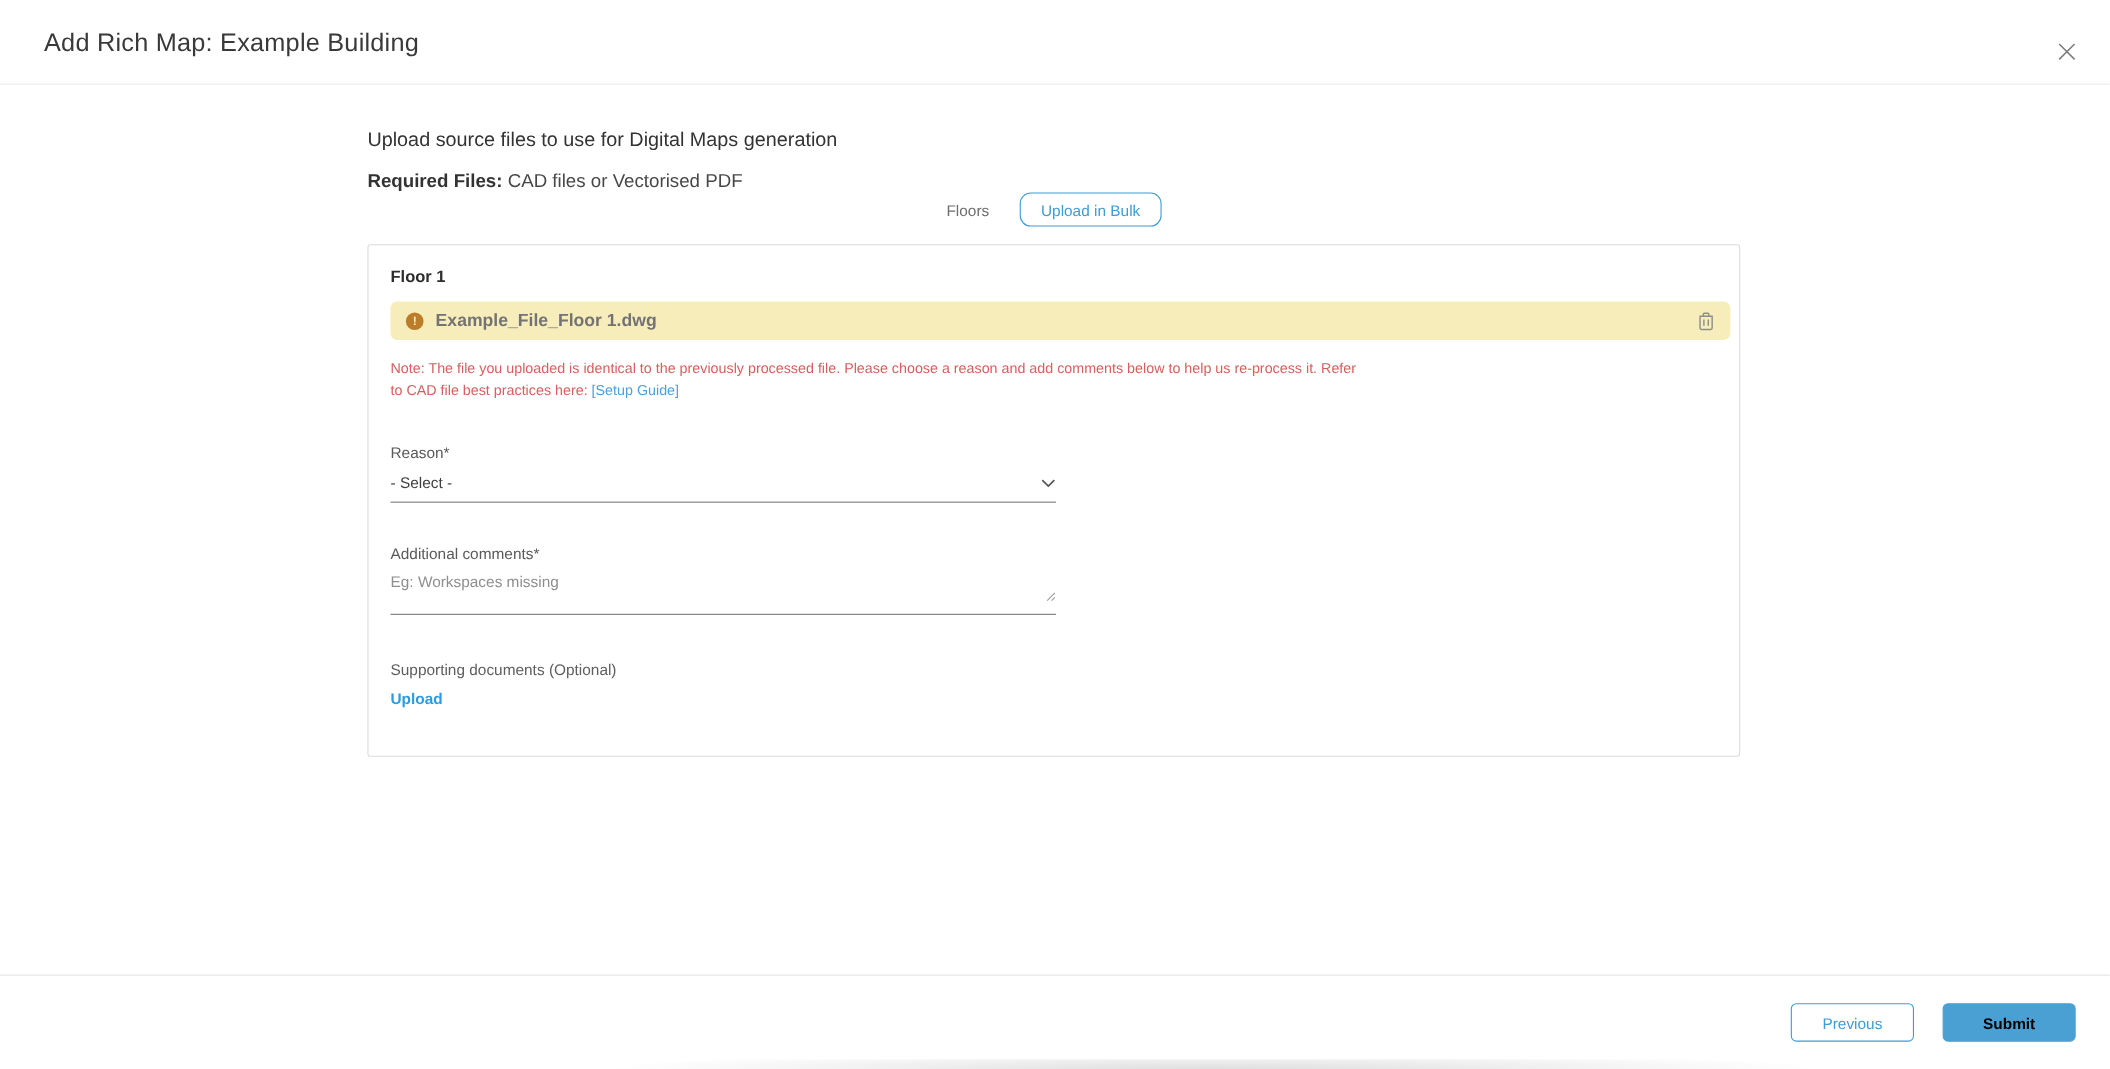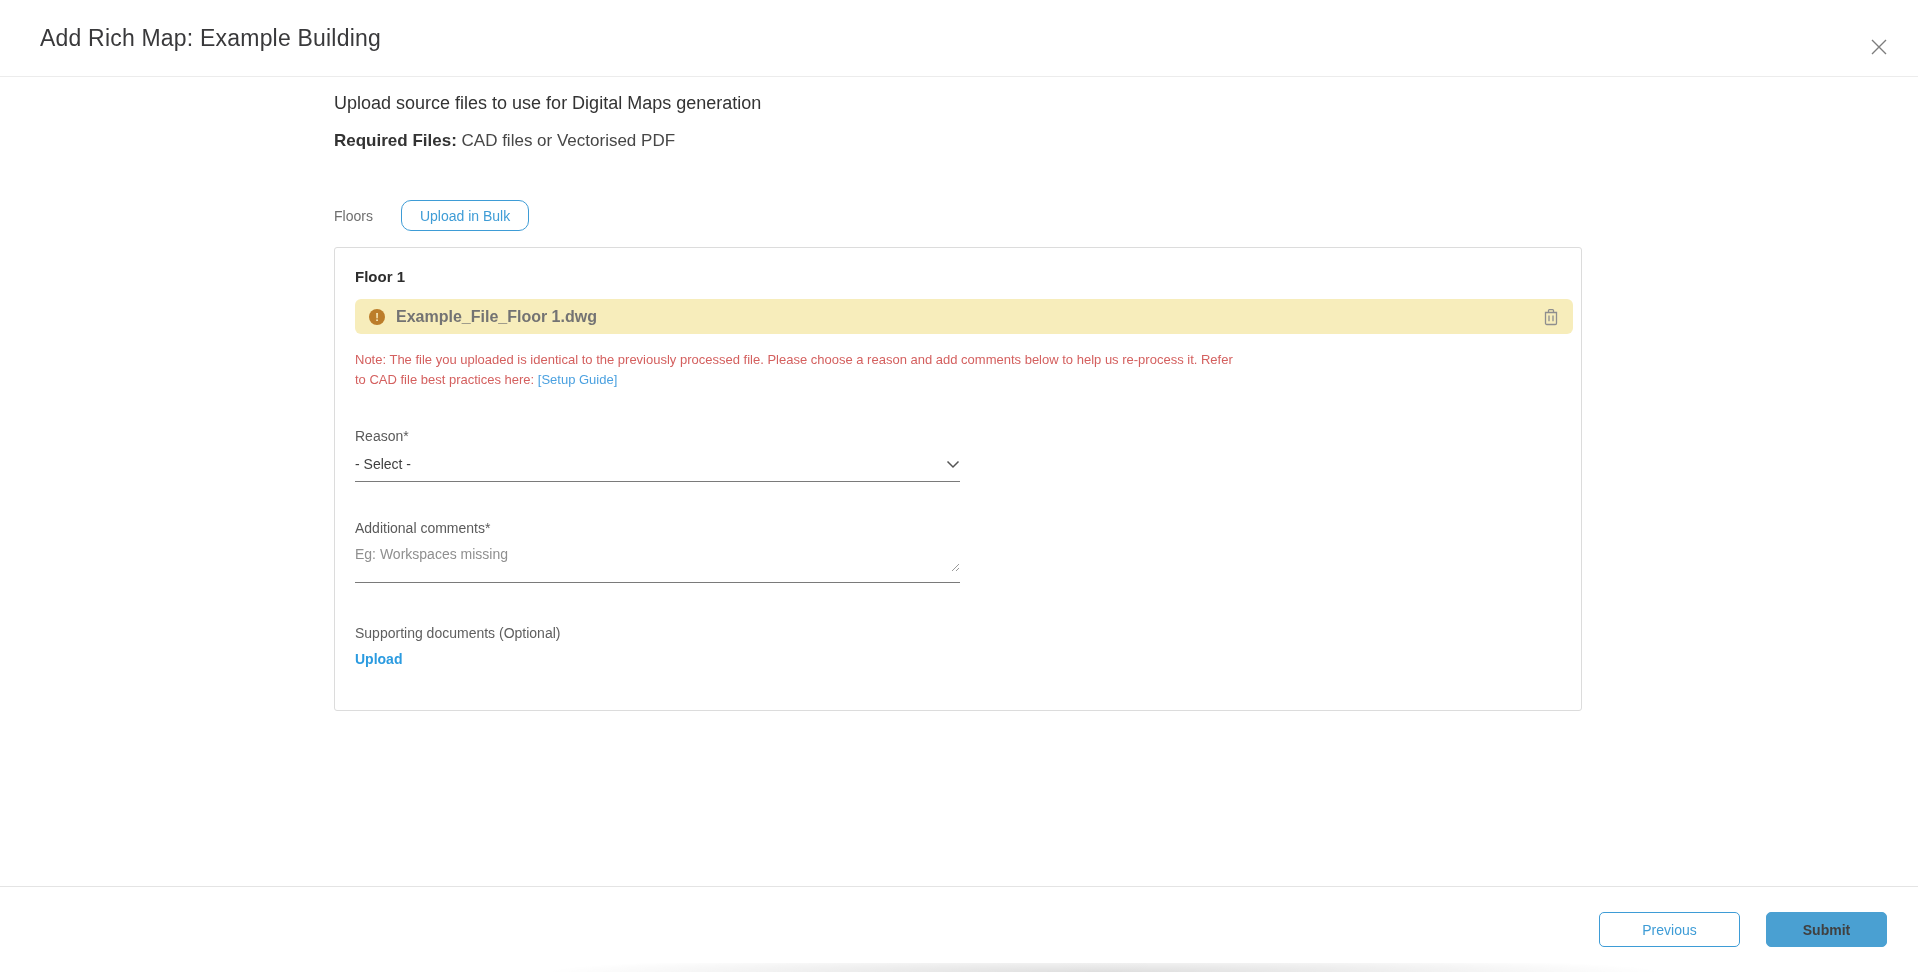--- a/index.html
+++ b/index.html
@@ -8,25 +8,25 @@
 
   
   .modal-header { position:relative; height:77px; border-bottom:1px solid #ececec;
     display:flex; align-items:center; padding:0 40px; background:#fff; }
   .modal-title { font-size:23px; font-weight:300; letter-spacing:.2px; color:#39393b; }
   .close-btn { position:absolute; right:26px; top:34px; width:26px; height:26px;
     display:flex; align-items:center; justify-content:center; cursor:pointer; background:none; border:none; }
 
   
   .content { padding-left:334px; padding-right:336px; }
-  .intro-heading { margin-top:16px; font-size:18px; font-weight:400; color:#333; }
+  .intro-heading { margin-top:40px; font-size:18px; font-weight:400; color:#333; }
   .required-line { margin-top:17px; font-size:17px; color:#474747; }
   .required-line b { font-weight:700; color:#333; }
 
-  .floors-row { margin-top:49px; display:flex; align-items:center; justify-content:flex-start;gap:28px; }
+  .floors-row { display:flex; align-items:center; justify-content:center;gap:28px; }
   .floors-label { font-size:14px; color:#6e6e6e; }
   .bulk-btn { height:31px; padding:0 18px; border:1px solid #3e9cd6; border-radius:10px;
     background:#fff; color:#3e9cd6; font-size:14px; font-family:inherit; cursor:pointer; }
 
   
   .floor-card { margin-top:16px; border:1px solid #dcdcdc; border-radius:3px;
     background:#fff; padding:20px 8px 42px 20px; }
   .floor-name { font-size:15px; font-weight:700; color:#2d2d2d; }
 
   .file-banner { margin-top:14px; height:35px; background:#f7edbb; border-radius:6px;
@@ -54,22 +54,22 @@
 
   .supporting-label { margin-top:42px; font-size:14px; color:#5e5e5e; }
   .upload-link { display:inline-block; margin-top:10px; font-size:14px; font-weight:700;
     color:#2b9be0; text-decoration:none; cursor:pointer; }
 
   
   .modal-footer { position:absolute; left:0; right:0; bottom:0; height:86px;
     border-top:1px solid #e4e4e4; background:#fff;
     display:flex; align-items:center; justify-content:flex-end; padding-right:31px; gap:26px; }
   .btn { height:35px; border-radius:5px; font-size:14px; font-family:inherit; cursor:pointer; }
-  .btn-previous { width:141px; background:#fff; border:1px solid #3e9cd6; color:#3e9cd6; font-weight:400; }
-  .btn-submit { width:121px; background:#4aa0d2; border:1px solid #4aa0d2; color:#404040; font-weight:700; }
+  .btn-previous { width:112px; background:#fff; border:1px solid #3e9cd6; color:#3e9cd6; font-weight:400; }
+  .btn-submit { width:121px; background:#4aa0d2; border:1px solid #4aa0d2; color:#000000; font-weight:700; }
 
   .bottom-shadow { position:absolute; bottom:0; left:390px; right:230px; height:9px;
     background:radial-gradient(ellipse 60% 250% at 55% 100%, rgba(0,0,0,0.13), rgba(0,0,0,0) 72%);
     pointer-events:none; }
 </style>
 </head>
 <body>
 
 <div class="modal-header">
   <div class="modal-title">Add Rich Map: Example Building</div>

